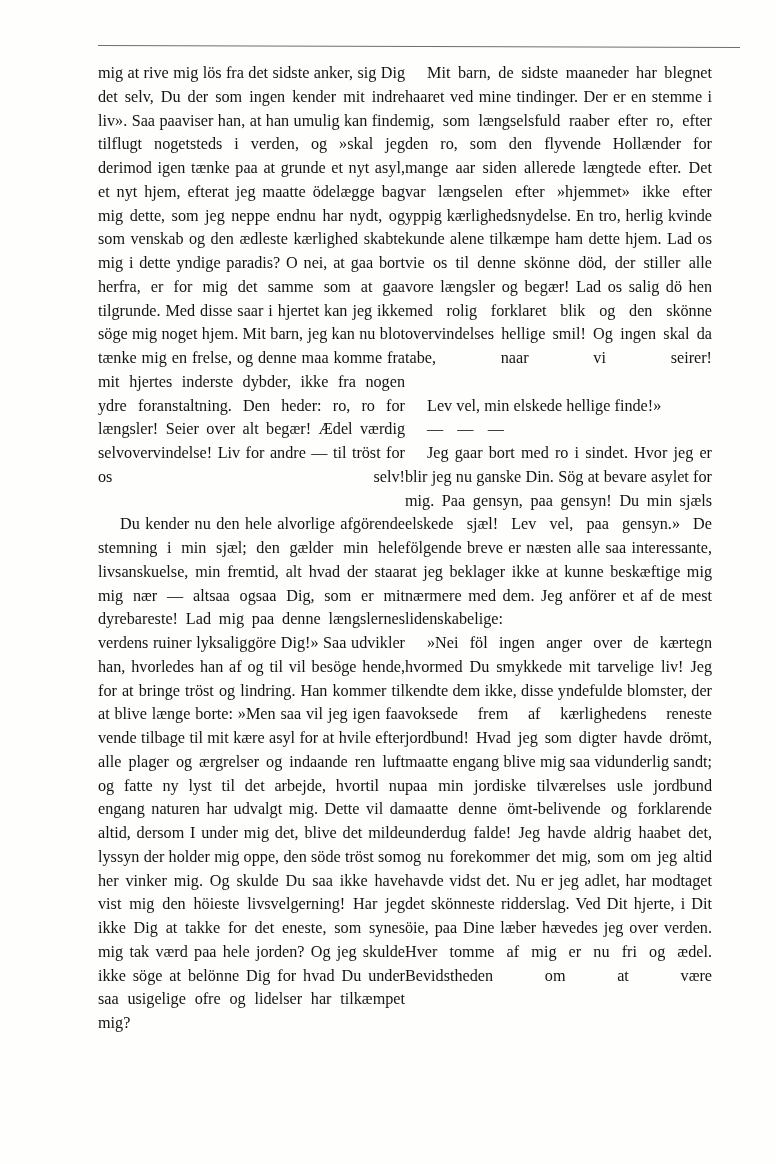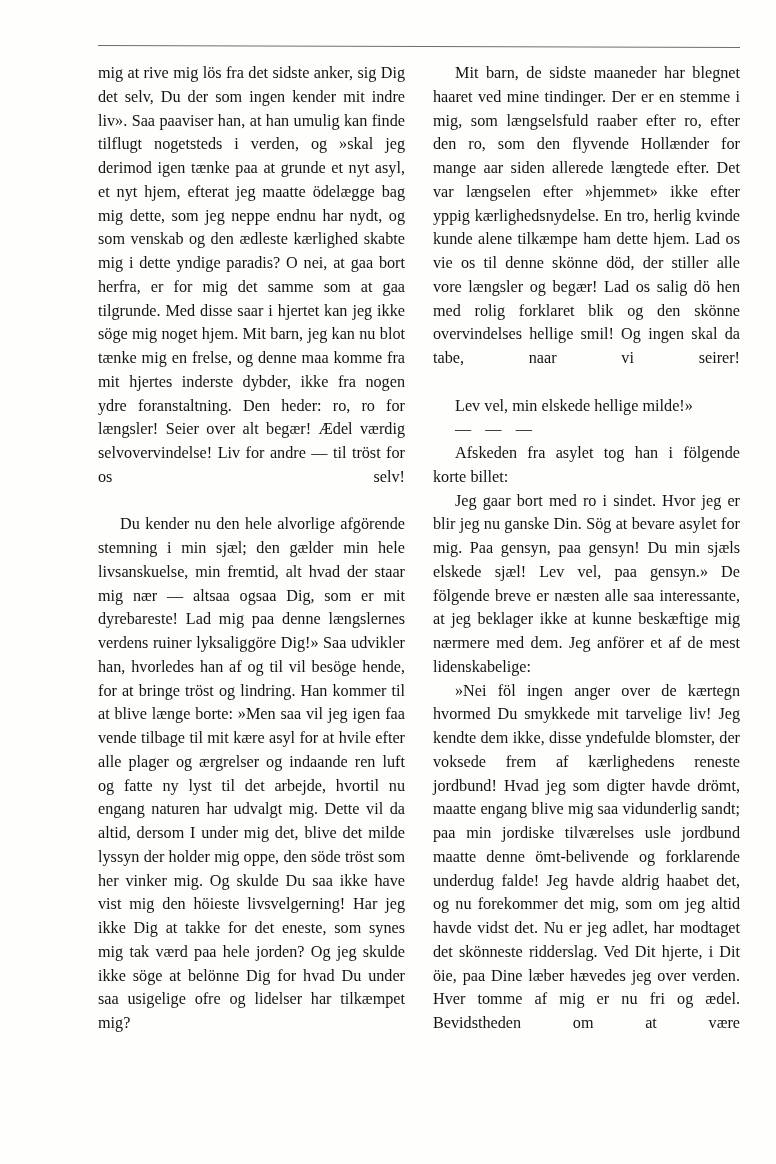--- a/index.html
+++ b/index.html
@@ -65,21 +65,20 @@
   }
 
   
   .columns {
     position: absolute;
     left: 98px;
     top: 62px;
     width: 642px;
     height: 995px;
     display: flex;
-    gap: 28px;
   }
   .col {
     width: 307px;
     font-size: 16.2px;
     line-height: 23.75px;
     text-align: justify;
     text-justify: inter-word;
     -webkit-hyphens: none;
     hyphens: none;
     word-spacing: 0.1px;
@@ -116,22 +115,21 @@
   <div class="rule"></div>
 
   <div class="columns">
 
     <div class="col" id="left-col">
         <p class="noindent stretch">mig at rive mig lös fra det sidste anker, sig Dig det selv, Du der som ingen kender mit indre liv». Saa paaviser han, at han umulig kan finde tilflugt nogetsteds i verden, og »skal jeg derimod igen tænke paa at grunde et nyt asyl, et nyt hjem, efterat jeg maatte ödelægge bag mig dette, som jeg neppe endnu har nydt, og som venskab og den ædleste kærlighed skabte mig i dette yndige paradis? O nei, at gaa bort herfra, er for mig det samme som at gaa tilgrunde. Med disse saar i hjertet kan jeg ikke söge mig noget hjem. Mit barn, jeg kan nu blot tænke mig en frelse, og denne maa komme fra mit hjertes inderste dybder, ikke fra nogen ydre foranstaltning. Den heder: ro, ro for længsler! Seier over alt begær! Ædel værdig selvovervindelse! Liv for andre — til tröst for os selv!</p>
         <p class=" stretch">Du kender nu den hele alvorlige afgörende stemning i min sjæl; den gælder min hele livsanskuelse, min fremtid, alt hvad der staar mig nær — altsaa ogsaa Dig, som er mit dyrebareste! Lad mig paa denne længslernes verdens ruiner lyksaliggöre Dig!» Saa udvikler han, hvorledes han af og til vil besöge hende, for at bringe tröst og lindring. Han kommer til at blive længe borte: »Men saa vil jeg igen faa vende tilbage til mit kære asyl for at hvile efter alle plager og ærgrelser og indaande ren luft og fatte ny lyst til det arbejde, hvortil nu engang naturen har udvalgt mig. Dette vil da altid, dersom I under mig det, blive det milde lyssyn der holder mig oppe, den söde tröst som her vinker mig. Og skulde Du saa ikke have vist mig den höieste livsvelgerning! Har jeg ikke Dig at takke for det eneste, som synes mig tak værd paa hele jorden? Og jeg skulde ikke söge at belönne Dig for hvad Du under saa usigelige ofre og lidelser har tilkæmpet mig?</p>
       </div>
     <div class="col" id="right-col">
         <p class=" stretch">Mit barn, de sidste maaneder har blegnet haaret ved mine tindinger. Der er en stemme i mig, som længselsfuld raaber efter ro, efter den ro, som den flyvende Hollænder for mange aar siden allerede længtede efter. Det var længselen efter »hjemmet» ikke efter yppig kærlighedsnydelse. En tro, herlig kvinde kunde alene tilkæmpe ham dette hjem. Lad os vie os til denne skönne död, der stiller alle vore længsler og begær! Lad os salig dö hen med rolig forklaret blik og den skönne overvindelses hellige smil! Og ingen skal da tabe, naar vi seirer!</p>
-        <p class="">Lev vel, min elskede hellige milde!»</p>
+        <p class="">Lev vel, min elskede hellige finde!»</p>
         <p class="dashrow">— — —</p>
-        <p class="">Afskeden fra asylet tog han i fölgende korte billet:</p>
         <p class="">Jeg gaar bort med ro i sindet. Hvor jeg er blir jeg nu ganske Din. Sög at bevare asylet for mig. Paa gensyn, paa gensyn! Du min sjæls elskede sjæl! Lev vel, paa gensyn.» De fölgende breve er næsten alle saa interessante, at jeg beklager ikke at kunne beskæftige mig nærmere med dem. Jeg anförer et af de mest lidenskabelige:</p>
         <p class=" stretch">»Nei föl ingen anger over de kærtegn hvormed Du smykkede mit tarvelige liv! Jeg kendte dem ikke, disse yndefulde blomster, der voksede frem af kærlighedens reneste jordbund! Hvad jeg som digter havde drömt, maatte engang blive mig saa vidunderlig sandt; paa min jordiske tilværelses usle jordbund maatte denne ömt-belivende og forklarende underdug falde! Jeg havde aldrig haabet det, og nu forekommer det mig, som om jeg altid havde vidst det. Nu er jeg adlet, har modtaget det skönneste ridderslag. Ved Dit hjerte, i Dit öie, paa Dine læber hævedes jeg over verden. Hver tomme af mig er nu fri og ædel. Bevidstheden om at være</p>
       </div>
 
   </div>
 
 </div>
 
 </body></html>

